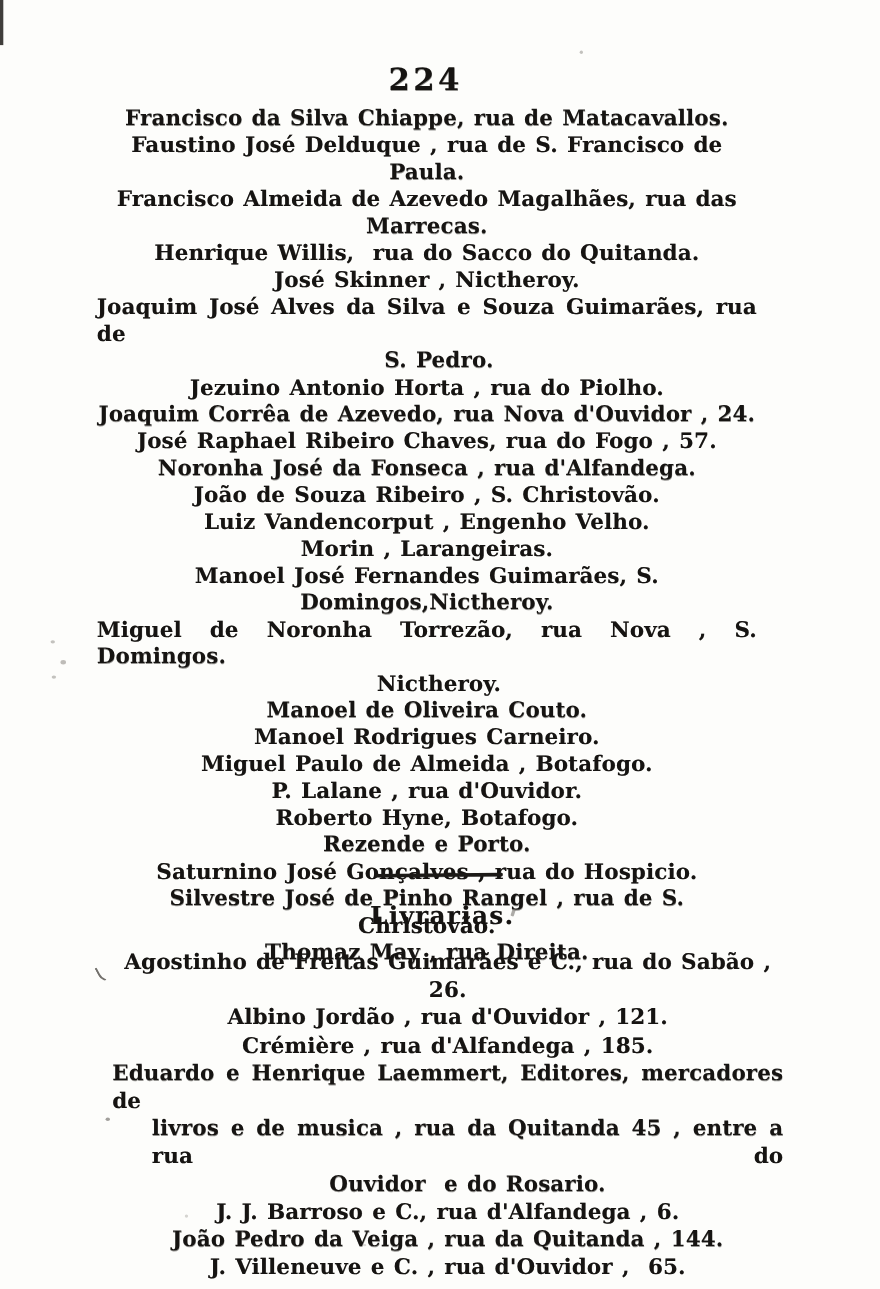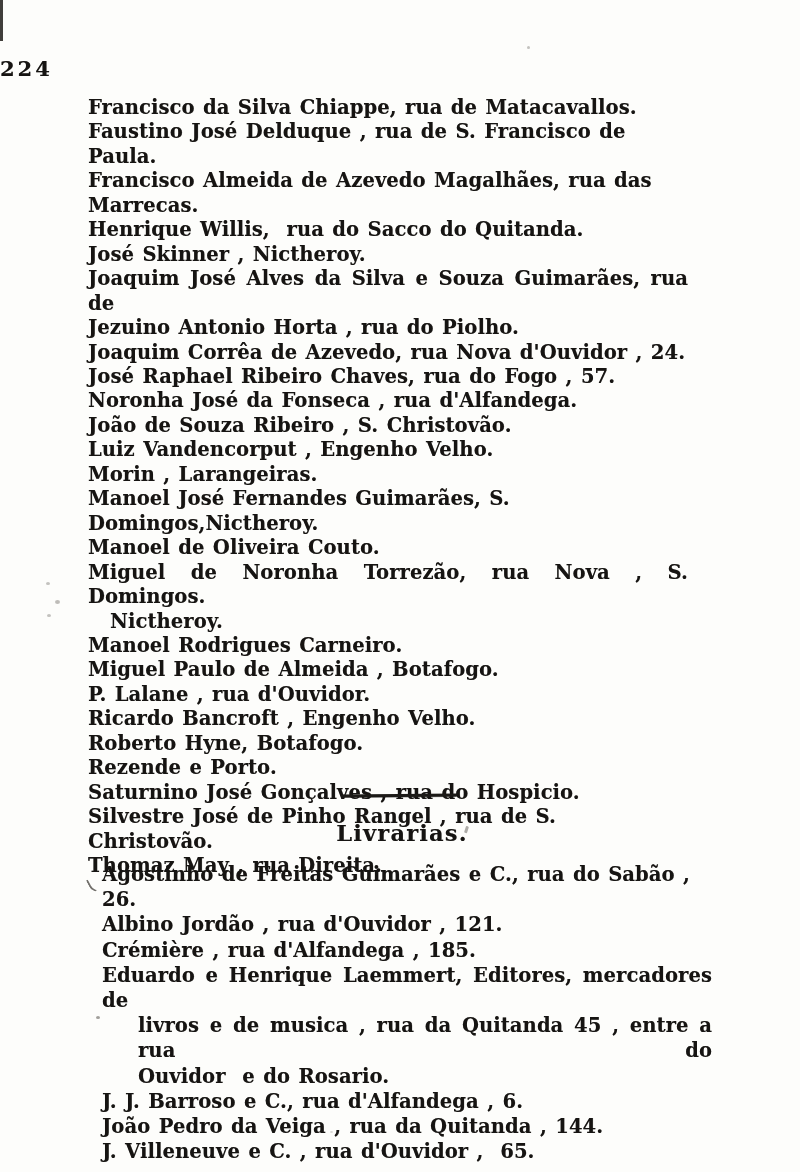--- a/index.html
+++ b/index.html
@@ -15,29 +15,31 @@
     width: 800px; height: 1172px;
     background: #fdfdfb;
   }
   .ink {
     font-weight: 700;
     text-shadow: 0.2px 0.3px 0.5px rgba(25,22,18,0.45);
   }
   .page-number {
     position: absolute;
     top: 56px; left: 0; width: 774px;
-    font-size: 21px;
+    text-align: center;
+    font-size: 28px;
     letter-spacing: 3px;
   }
   .list { position: absolute; }
   .list .line {
     white-space: pre-wrap;
     font-size: 19.5px;
     letter-spacing: 0.1px;
     word-spacing: 1.5px;
+    text-align: center;
   }
   .directory {
     top: 96px; left: 88px; width: 600px;
   }
   .directory .line { line-height: 24.45px; }
   .directory .line.cont { padding-left: 22px; }
   .livrarias-list {
     top: 862px; left: 102px; width: 610px;
   }
   .livrarias-list .line { line-height: 25.2px; }
@@ -111,20 +113,21 @@
         <div class="line">Francisco Almeida de Azevedo Magalhães, rua das Marrecas.</div>
       </div>
       <div class="entry">
         <div class="line">Henrique Willis,  rua do Sacco do Quitanda.</div>
       </div>
       <div class="entry">
         <div class="line">José Skinner , Nictheroy.</div>
       </div>
       <div class="entry">
         <div class="line just">Joaquim José Alves da Silva e Souza Guimarães, rua de</div>
+        <div class="line cont">S. Pedro.</div>
       </div>
       <div class="entry">
         <div class="line">Jezuino Antonio Horta , rua do Piolho.</div>
       </div>
       <div class="entry">
         <div class="line">Joaquim Corrêa de Azevedo, rua Nova d'Ouvidor , 24.</div>
       </div>
       <div class="entry">
         <div class="line">José Raphael Ribeiro Chaves, rua do Fogo , 57.</div>
       </div>
@@ -135,39 +138,36 @@
         <div class="line">João de Souza Ribeiro , S. Christovão.</div>
       </div>
       <div class="entry">
         <div class="line">Luiz Vandencorput , Engenho Velho.</div>
       </div>
       <div class="entry">
         <div class="line">Morin , Larangeiras.</div>
       </div>
       <div class="entry">
         <div class="line">Manoel José Fernandes Guimarães, S. Domingos,Nictheroy.</div>
-      </div>
-      <div class="entry">
-        <div class="line">Manoel de Oliveira Couto.</div>
       </div>
       <div class="entry">
         <div class="line just">Miguel de Noronha Torrezão, rua Nova , S. Domingos.</div>
         <div class="line cont">Nictheroy.</div>
       </div>
       <div class="entry">
+        <div class="line">Manoel de Oliveira Couto.</div>
+      </div>
+      <div class="entry">
         <div class="line">Manoel Rodrigues Carneiro.</div>
       </div>
       <div class="entry">
         <div class="line">Miguel Paulo de Almeida , Botafogo.</div>
       </div>
       <div class="entry">
         <div class="line">P. Lalane , rua d'Ouvidor.</div>
-      </div>
-      <div class="entry">
-        <div class="line">Ricardo Bancroft , Engenho Velho.</div>
       </div>
       <div class="entry">
         <div class="line">Roberto Hyne, Botafogo.</div>
       </div>
       <div class="entry">
         <div class="line">Rezende e Porto.</div>
       </div>
       <div class="entry">
         <div class="line">Saturnino José Gonçalves , rua do Hospicio.</div>
       </div>

